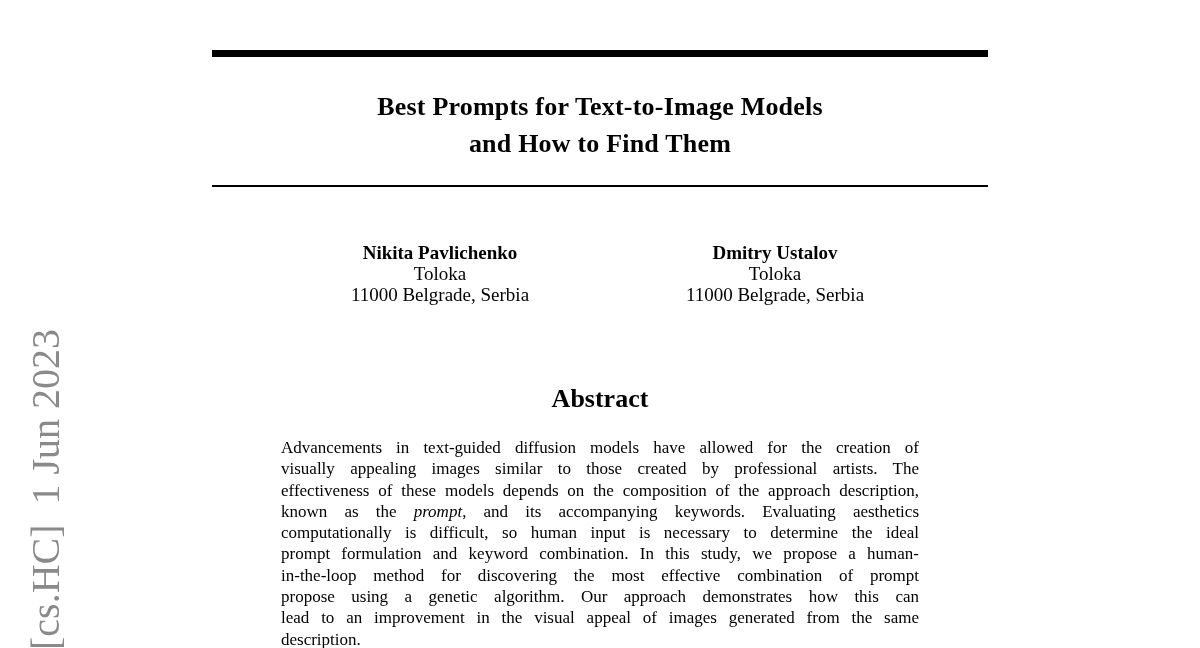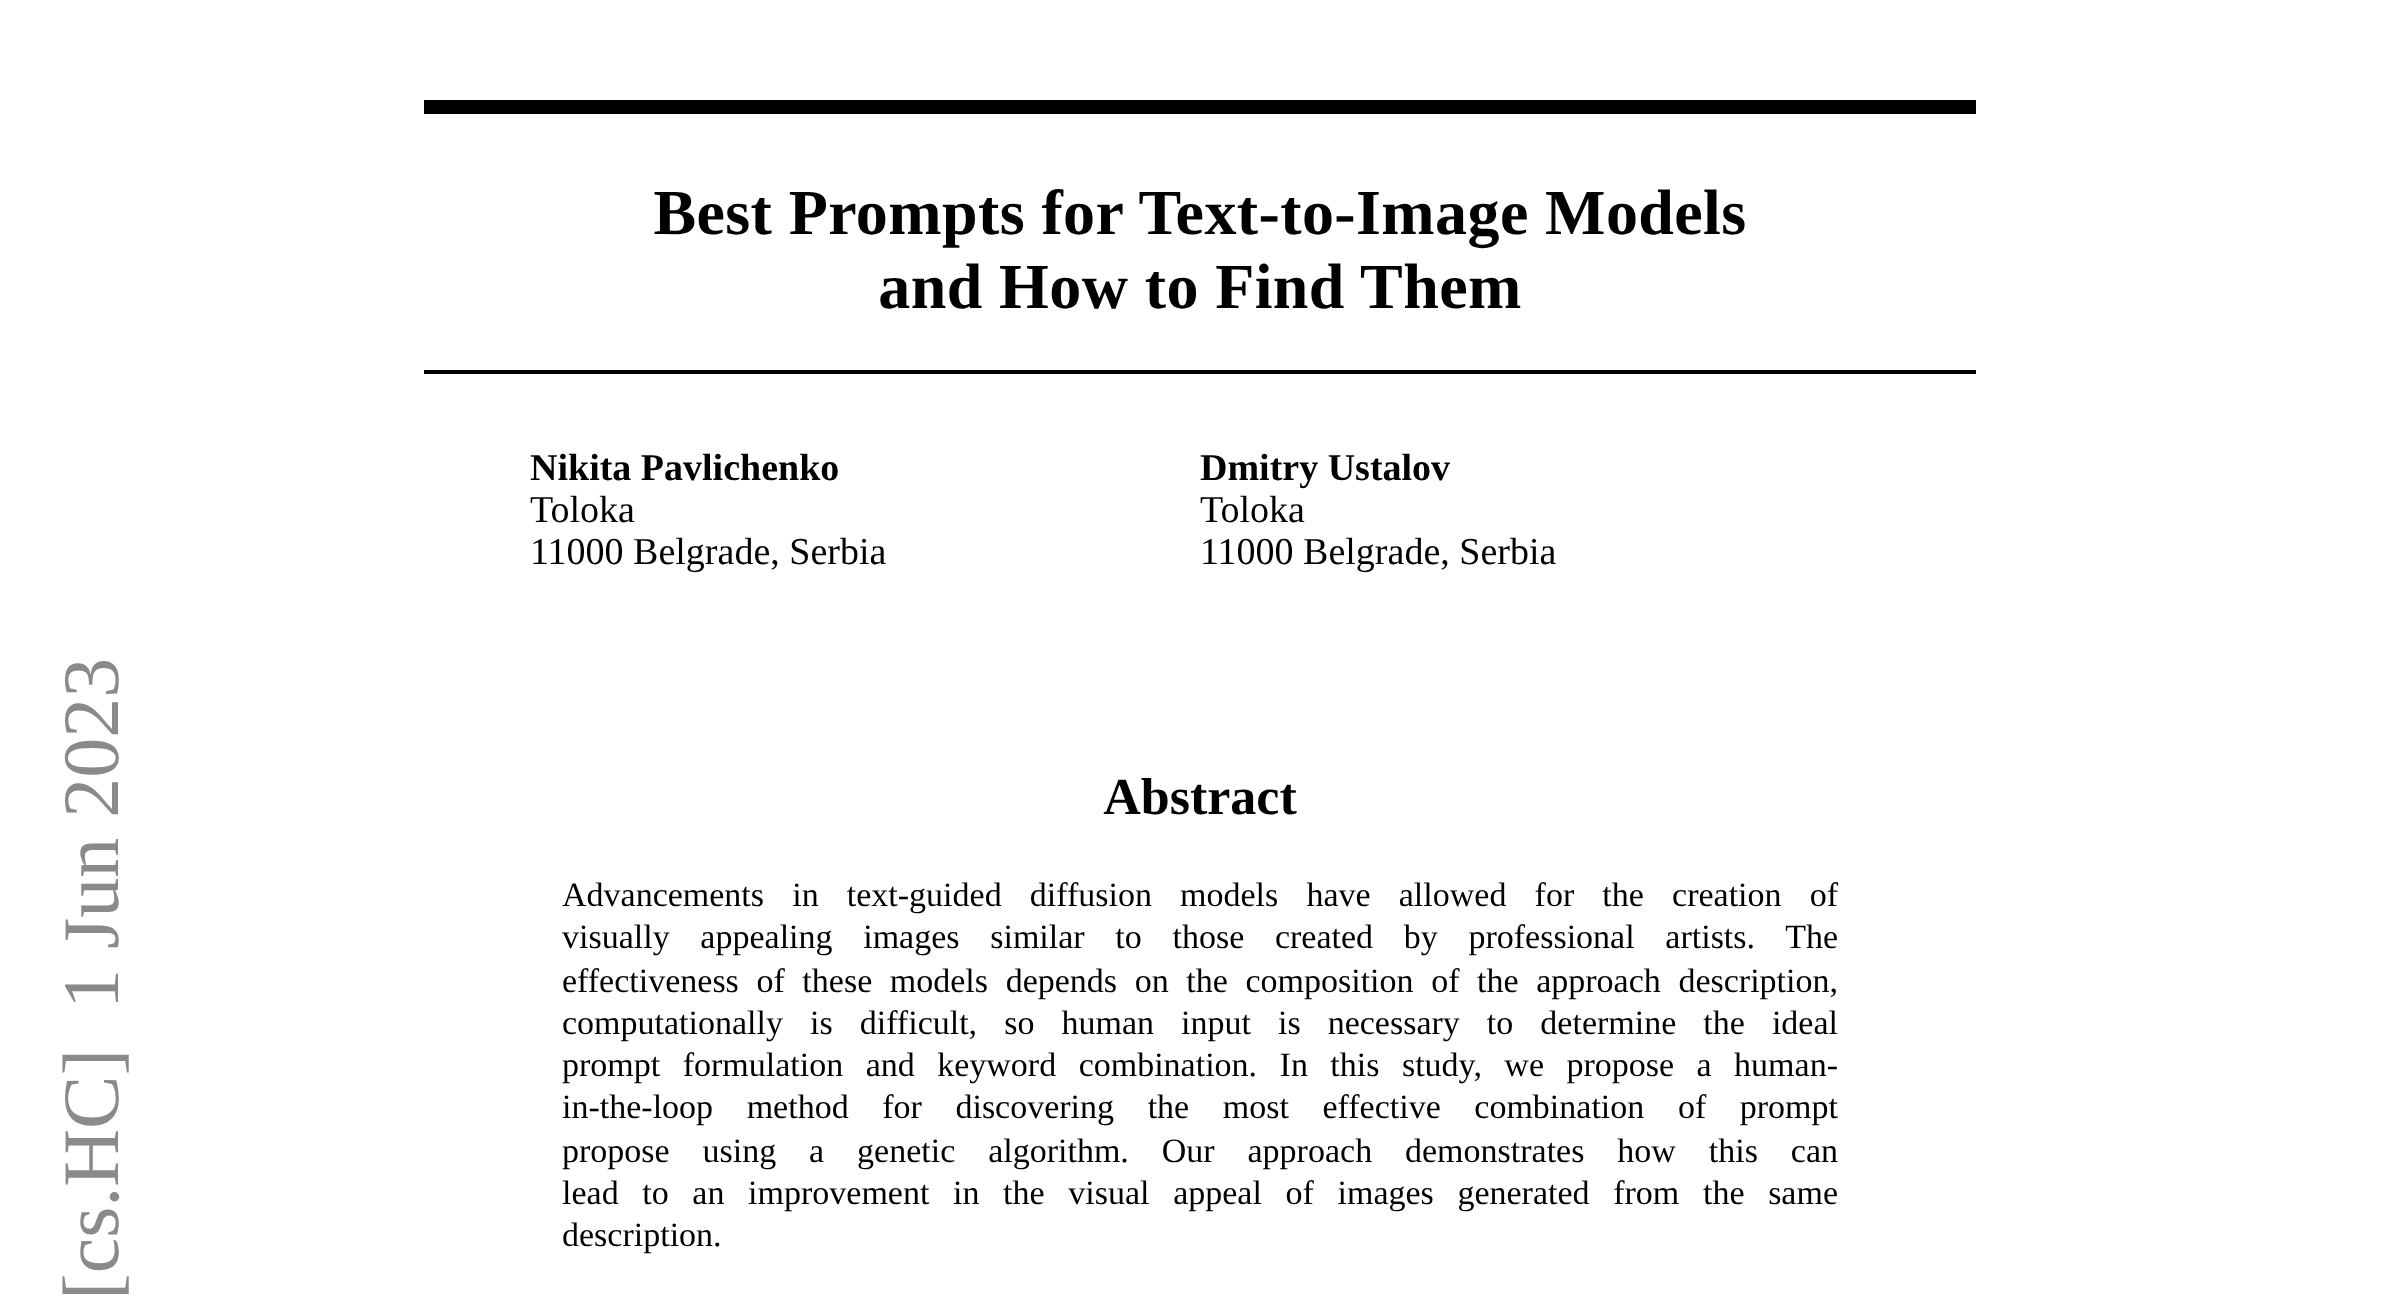--- a/index.html
+++ b/index.html
@@ -29,28 +29,29 @@
   }
   .rule-thick { top: 50px; height: 7px; }
   .rule-thin  { top: 185px; height: 2px; }
   .title {
     position: absolute;
     left: 100px;
     width: 1000px;
     top: 88px;
     text-align: center;
     font-weight: bold;
-    font-size: 32px;
+    font-size: 26px;
     line-height: 37px;
     letter-spacing: 0.2px;
   }
   .author-col {
     position: absolute;
-    top: 224px;
+    top: 242px;
     width: 350px;
+    text-align: center;
     font-size: 19px;
     line-height: 21px;
   }
   .author-col-1 { left: 265px; }
   .author-col-2 { left: 600px; }
   .author-name { font-weight: bold; }
   .author-email {
     font-family: "Liberation Mono", monospace;
     font-size: 17px;
     line-height: 22px;
@@ -121,20 +122,21 @@
     <div class="author-line">Toloka</div>
     <div class="author-line">11000 Belgrade, Serbia</div>
   </div>
 
   <h2 class="abstract-heading">Abstract</h2>
 
   <div class="abstract-body">
       <div class="absline">Advancements in text-guided diffusion models have allowed for the creation of</div>
       <div class="absline">visually appealing images similar to those created by professional artists.  The</div>
       <div class="absline">effectiveness of these models depends on the composition of the approach description,</div>
+      <div class="absline">known as the <em>prompt</em>, and its accompanying keywords.  Evaluating aesthetics</div>
       <div class="absline">computationally is difficult, so human input is necessary to determine the ideal</div>
       <div class="absline">prompt formulation and keyword combination. In this study, we propose a human-</div>
       <div class="absline">in-the-loop method for discovering the most effective combination of prompt</div>
       <div class="absline">propose using a genetic algorithm.  Our approach demonstrates how this can</div>
       <div class="absline">lead to an improvement in the visual appeal of images generated from the same</div>
       <div class="absline lastline">description.</div>
     </div>
 
 </div>
 

